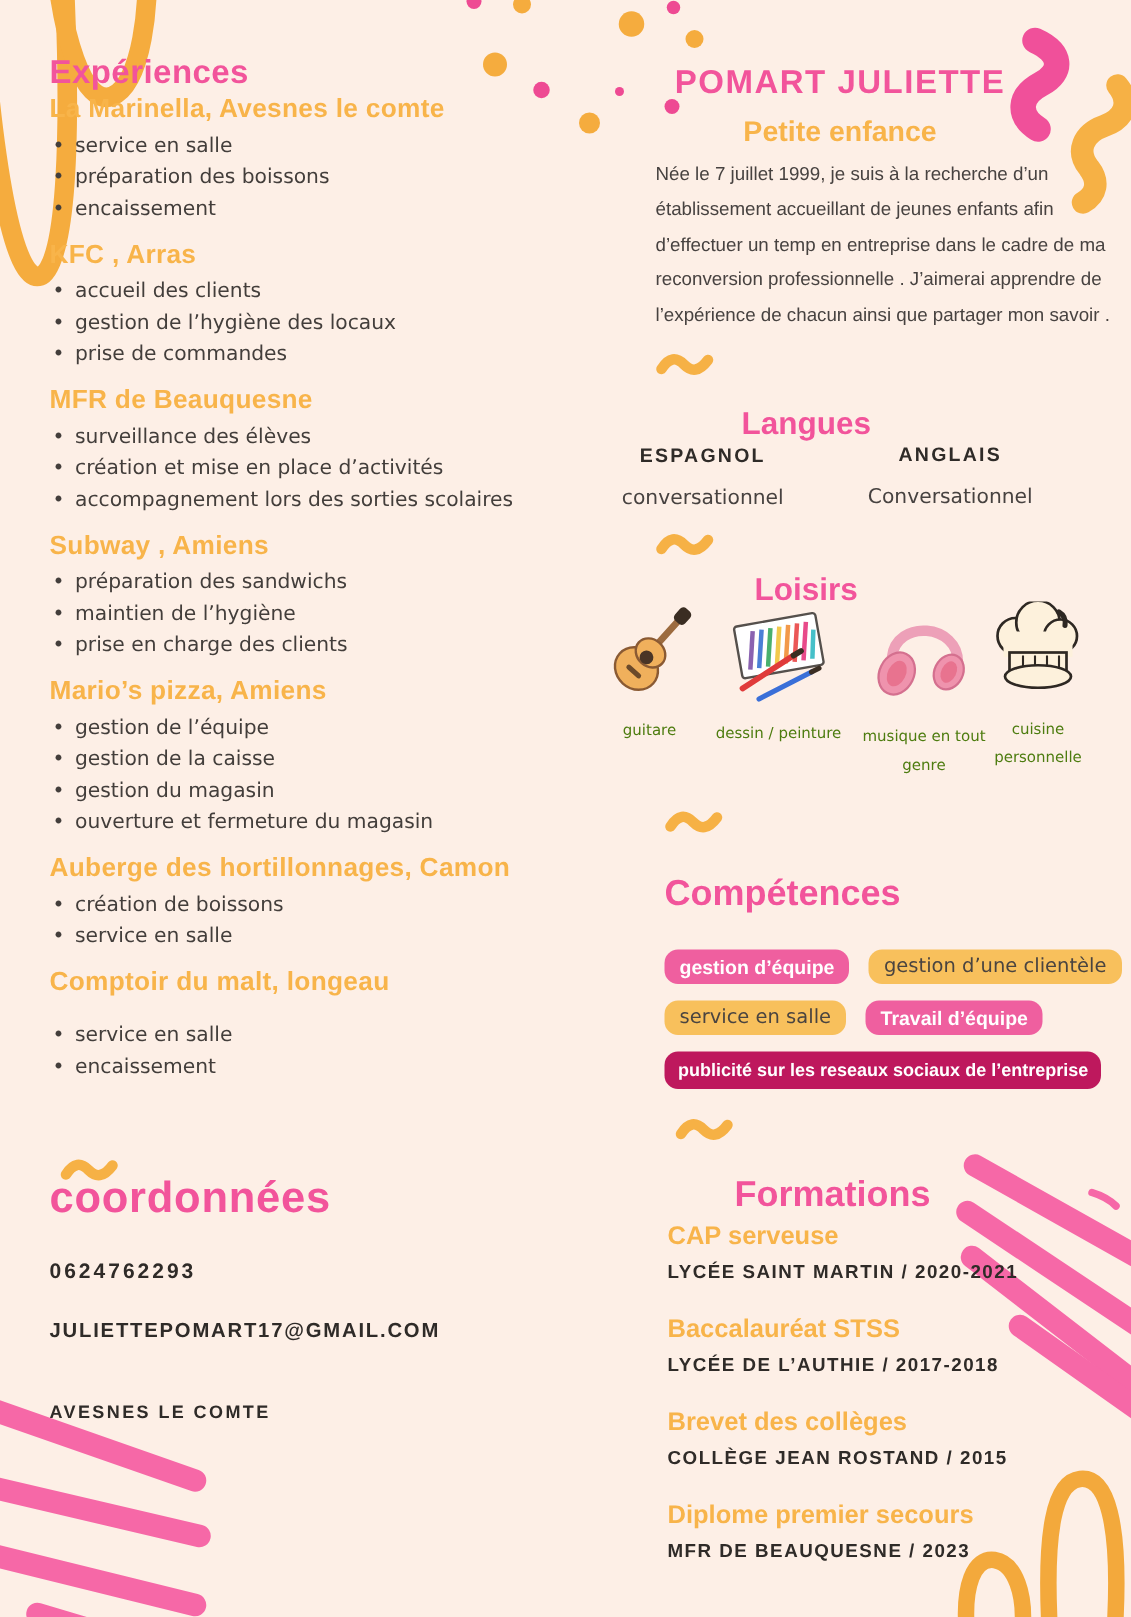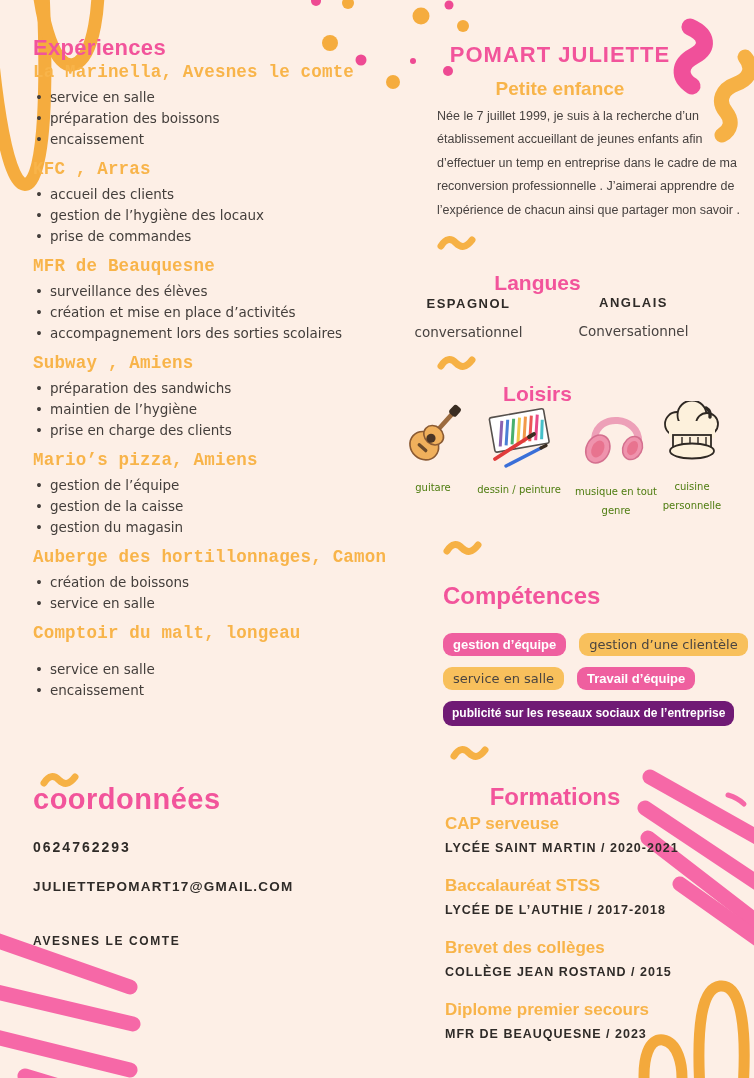--- a/index.html
+++ b/index.html
@@ -12,21 +12,21 @@
   .deco{position:absolute;left:0;top:0;z-index:0;}
   .content{z-index:1;}
 
   
   .h-pink{color:#f2549b;font-family:"Liberation Sans",sans-serif;font-weight:bold;}
   .h-yellow{color:#f8b44a;font-family:"Liberation Sans",sans-serif;font-weight:bold;}
 
   
   #exp-title{left:33px;top:20px;font-size:22px;line-height:26px;letter-spacing:.3px;}
   #jobs{left:33px;top:62px;width:378px;}
-  .job h2{font-size:17.5px;line-height:20px;margin:0;letter-spacing:.2px;font-family:Liberation Mono, monospace;}
+  .job h2{font-size:17.5px;line-height:20px;margin:0;letter-spacing:.2px;}
   .job ul{list-style:none;margin:5px 0 9px 0;padding:0;}
   .job.last ul{margin-top:16px;}
   .job li{position:relative;font-size:13.5px;line-height:21px;color:#433e3b;padding-left:17px;}
   .job li::before{content:"•";position:absolute;left:2px;color:#433e3b;}
   #divider-left{left:40px;top:771px;}
   #contact-title{left:33px;top:763px;font-size:29px;line-height:34px;letter-spacing:.5px;}
   .caps{font-family:"Liberation Sans",sans-serif;font-weight:bold;color:#2f2b28;}
   #phone{left:33px;top:839px;font-size:14px;letter-spacing:2px;}
   #email{left:33px;top:879px;font-size:13.5px;letter-spacing:1.2px;}
   #city{left:33px;top:934px;font-size:12px;letter-spacing:1.6px;}
@@ -46,21 +46,21 @@
   .hobby .lbl{font-size:10px;color:#4d7c0f;line-height:19px;margin-top:6px;}
   #hobby-guitar{left:399px;top:404px;width:68px;}
   #hobby-pencils{left:466px;top:406px;width:106px;}
   #hobby-headphones{left:566px;top:404px;width:100px;}
   #hobby-chefhat{left:650px;top:401px;width:84px;}
   #competences-title{left:443px;top:566px;font-size:24px;}
   #skills{left:443px;top:633px;width:312px;display:flex;flex-wrap:wrap;gap:11px 13px;align-content:flex-start;}
   .badge{border-radius:9px;padding:3px 10px;font-size:13px;line-height:17px;white-space:nowrap;}
   .badge-pink{background:#ef5f9f;color:#ffffff;font-family:"Liberation Sans",sans-serif;font-weight:bold;}
   .badge-yellow{background:#f8c05c;color:#4a4440;}
-  .badge-wide{font-size:12px;font-family:"Liberation Sans",sans-serif;font-weight:bold;background:#701a75;color:#fff;padding:4px 9px;}
+  .badge-wide{font-size:12px;font-family:"Liberation Sans",sans-serif;font-weight:bold;background:#be185d;color:#fff;padding:4px 9px;}
   #formations-title{left:395px;top:767px;width:320px;text-align:center;font-size:24px;}
   #formations{left:445px;top:813px;width:305px;}
   .formation .degree{font-size:17px;line-height:21px;margin:0;}
   .formation .school{font-size:12.5px;letter-spacing:1px;margin:7px 0 20px 0;}
   .sq{position:absolute;z-index:1;}
 </style>
 </head>
 <body>
 
 <div id="canvas">
@@ -139,20 +139,21 @@
         <li>maintien de l’hygiène</li>
         <li>prise en charge des clients</li>
       </ul>
     </div>
     <div class="job">
       <h2 class="h-yellow">Mario’s pizza, Amiens</h2>
       <ul>
         <li>gestion de l’équipe</li>
         <li>gestion de la caisse</li>
         <li>gestion du magasin</li>
+        <li>ouverture et fermeture du magasin</li>
       </ul>
     </div>
     <div class="job">
       <h2 class="h-yellow">Auberge des hortillonnages, Camon</h2>
       <ul>
         <li>création de boissons</li>
         <li>service en salle</li>
       </ul>
     </div>
     <div class="job last">

